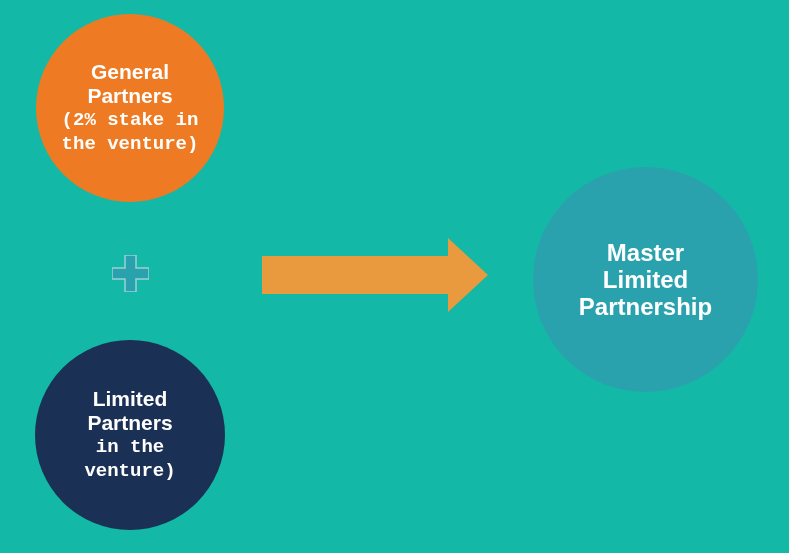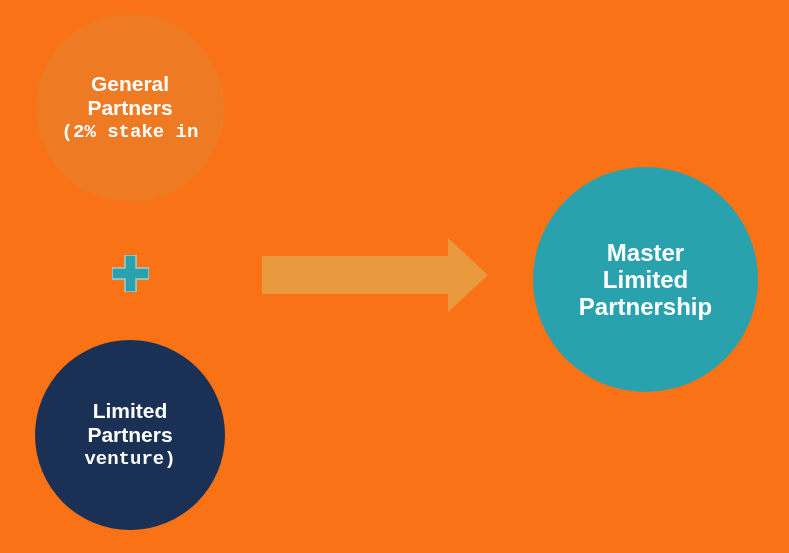--- a/index.html
+++ b/index.html
@@ -4,21 +4,21 @@
 <style>
   html, body {
     margin: 0;
     padding: 0;
     background: #ffffff;
   }
   .canvas {
     position: relative;
     width: 789px;
     height: 553px;
-    background: #f97316;
+    background: #14b8a6;
     font-family: "Liberation Sans", sans-serif;
     overflow: hidden;
   }
   .circle {
     position: absolute;
     border-radius: 50%;
     display: flex;
     align-items: center;
     justify-content: center;
     text-align: center;
@@ -81,31 +81,33 @@
 </head>
 <body>
 
 <div class="canvas">
 
   <div class="circle circle-general">
     <div class="node-text">
       <span class="lbl">General</span>
       <span class="lbl">Partners</span>
       <span class="stk">(2% stake in</span>
+      <span class="stk">the venture)</span>
     </div>
   </div>
 
   <svg class="plus" viewBox="0 0 37 37" aria-hidden="true">
     <polygon points="13,0 24,0 24,13 37,13 37,24 24,24 24,37 13,37 13,24 0,24 0,13 13,13" stroke-width="1.5" fill="#2AA2AE" stroke="#9BD0D5"></polygon>
   </svg>
 
   <div class="circle circle-limited">
     <div class="node-text">
       <span class="lbl">Limited</span>
       <span class="lbl">Partners</span>
+      <span class="stk">in the</span>
       <span class="stk">venture)</span>
     </div>
   </div>
 
   <svg class="arrow" viewBox="0 0 226 74" aria-hidden="true">
     <polygon points="0,18 186,18 186,0 226,37 186,74 186,56 0,56" fill="#E9993E"></polygon>
   </svg>
 
   <div class="circle circle-master">
     <div class="node-text">

